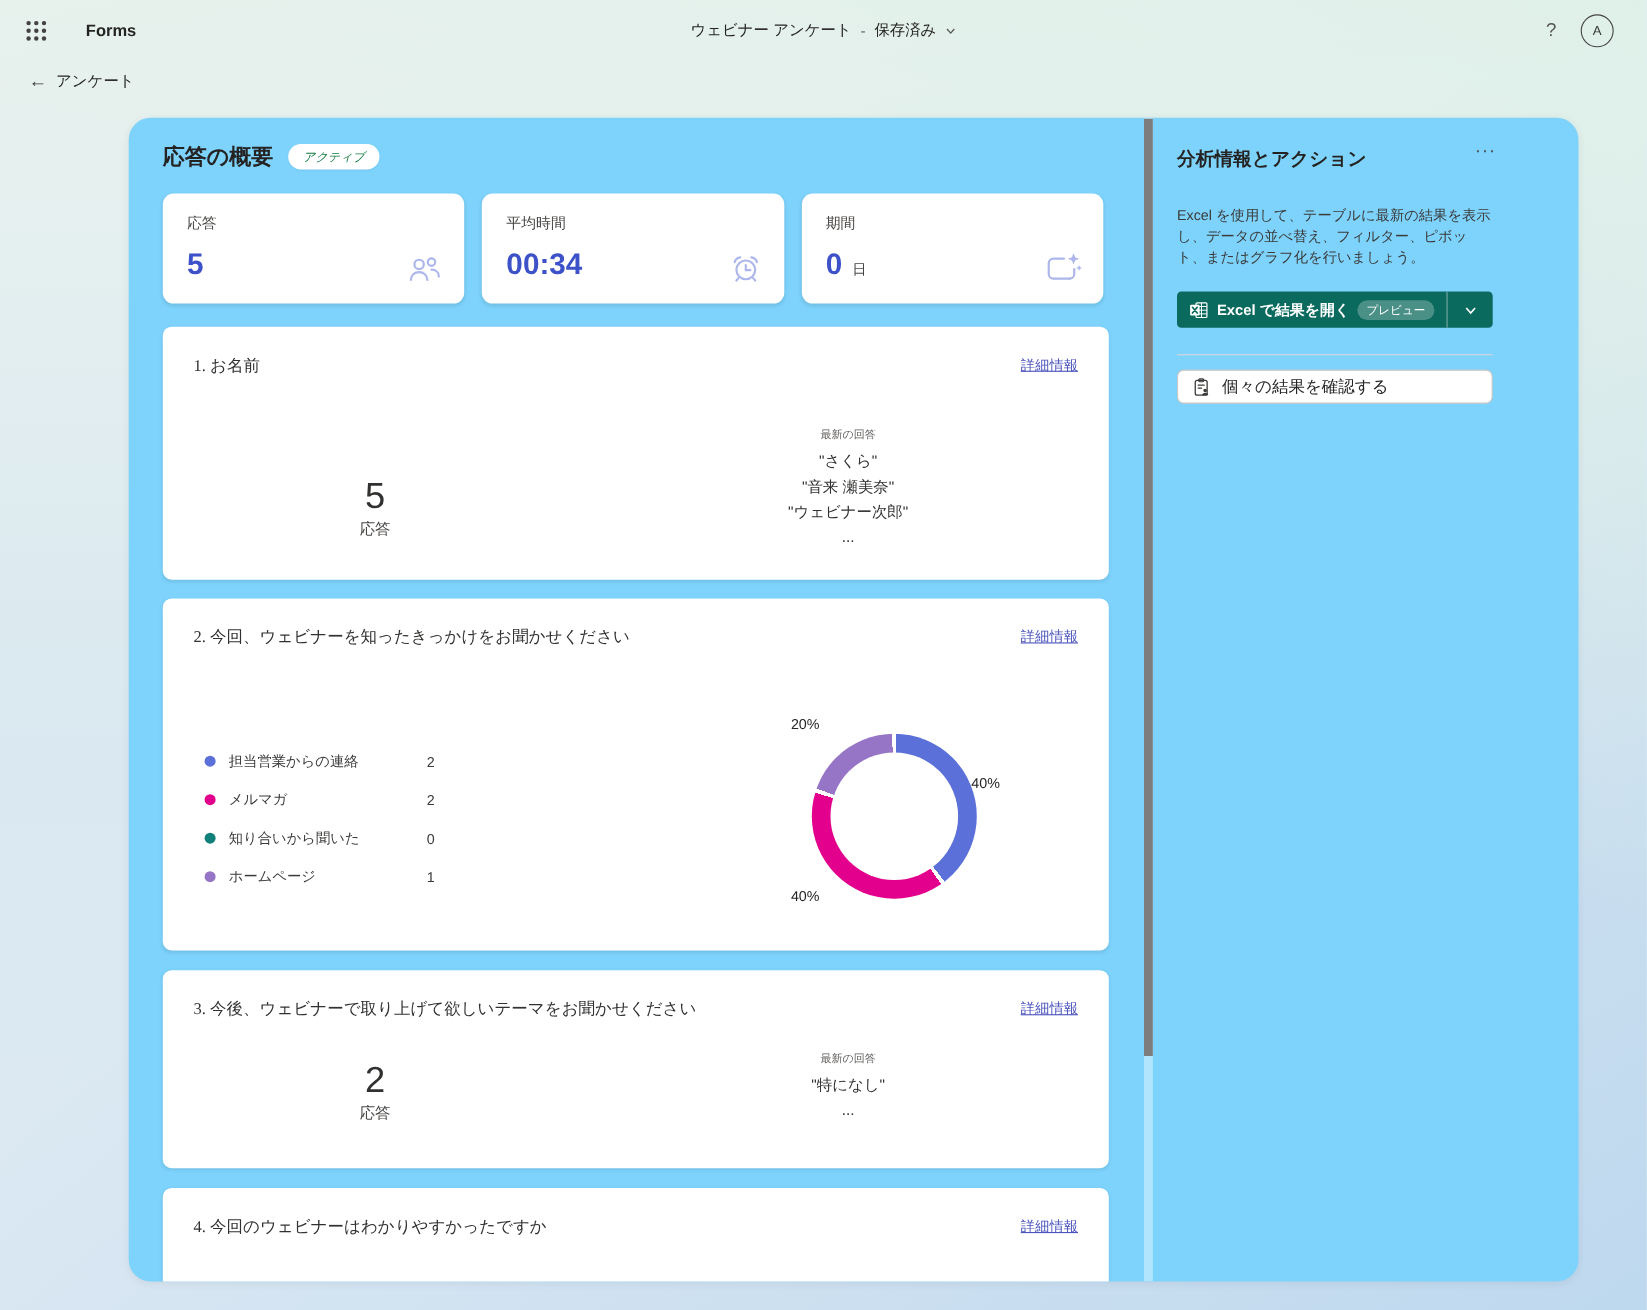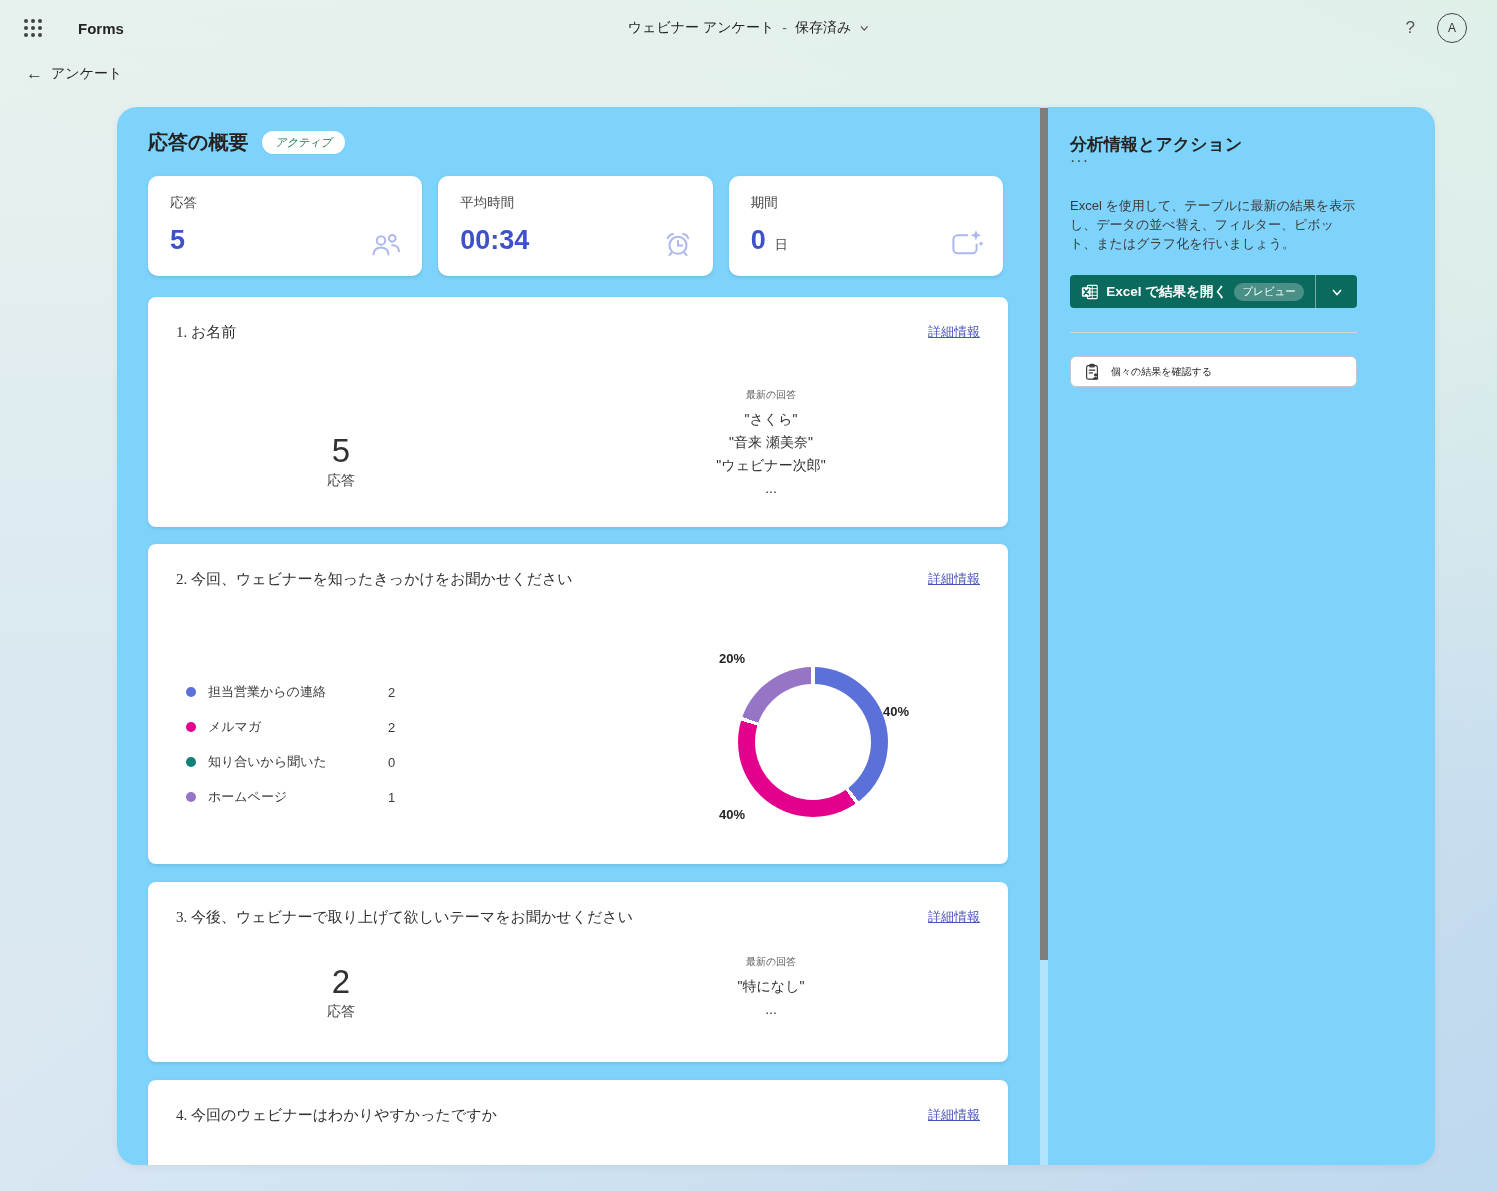--- a/index.html
+++ b/index.html
@@ -53,39 +53,39 @@
   
   .q2-body { display:flex; margin-top:56px; }
   .legend { margin-left:10px; margin-top:38px; width:330px; }
   .legend-row { display:flex; align-items:center; margin-bottom:17px; font-size:13px; color:#3b3a39; }
   .legend-dot { width:10px; height:10px; border-radius:50%; margin-right:12px; flex:0 0 aupx; }
   .legend-label { width:140px; }
   .legend-count { margin-left:40px; }
   .donut-wrap { position:relative; width:260px; height:210px; margin-left:165px; margin-top:-6px; }
   .donut { position:absolute; left:57px; top:28px; width:150px; height:150px; border-radius:50%; }
   .donut::after { content:""; position:absolute; left:17px; top:17px; width:116px; height:116px; border-radius:50%; background:#fff; }
-  .pct { position:absolute; font-size:13px; font-weight:bold; color:#252423; }
+  .pct { position:absolute; font-size:13px; font-weight:normal; color:#252423; }
   .pct-blue { left:202px; top:65px; }
   .pct-pink { left:38px; top:168px; }
   .pct-purple { left:38px; top:12px; }
   
   .scrollbar { position:absolute; left:923px; top:0; width:8px; height:100%; background:rgba(255,255,255,.4); }
   .scroll-thumb { position:absolute; left:0; top:1px; width:8px; height:852px; background:#7d7d7d; cursor:grab; }
   
   .sidebar { position:absolute; left:931px; top:0; width:334px; height:100%; padding:26px 22px 0 22px; }
-  .sb-title-row { display:flex; justify-content:space-between; align-items:flex-start;flex-direction:column; }
+  .sb-title-row { display:flex; justify-content:space-between; align-items:flex-start; }
   .sb-title { font-size:17px; font-weight:bold; color:#242322; }
   .sb-more { font-size:16px; color:#444; letter-spacing:1px; cursor:pointer; line-height:10px; }
   .sb-desc { margin-top:30px; font-size:13px; line-height:19px; color:#3b3a39; }
   .excel-btn { margin-top:22px; width:287px; height:33px; background:#0b6a5e; border-radius:4px; display:flex; align-items:stretch; color:#fff; cursor:pointer; overflow:hidden; }
   .excel-main { flex:1; display:flex; align-items:center; justify-content:center; gap:7px; font-size:13.5px; font-weight:bold; }
   .excel-badge { background:rgba(255,255,255,.26); font-size:10.5px; font-weight:normal; padding:2px 8px; border-radius:9px; }
   .excel-caret { width:42px; display:flex; align-items:center; justify-content:center; border-left:1px solid rgba(255,255,255,.45); }
   .sb-divider { margin-top:24px; width:287px; height:1px; background:#d6d6d6; }
-  .review-btn { margin-top:23px; width:287px; height:31px; background:#fff; border:1px solid #c8c6c4; border-radius:6px; display:flex; align-items:center; gap:10px; padding:0 12px; font-size:10px; color:#242424; cursor:pointer;font-family:Liberation Mono, monospace; }
+  .review-btn { margin-top:13px; width:287px; height:31px; background:#fff; border:1px solid #c8c6c4; border-radius:6px; display:flex; align-items:center; gap:10px; padding:0 12px; font-size:15px; color:#242424; cursor:pointer;font-family:Liberation Mono, monospace; }
 </style>
 </head>
 <body>
 
 <div class="topbar">
   <div class="waffle">
     <i></i>
       <i></i>
       <i></i>
       <i></i>

